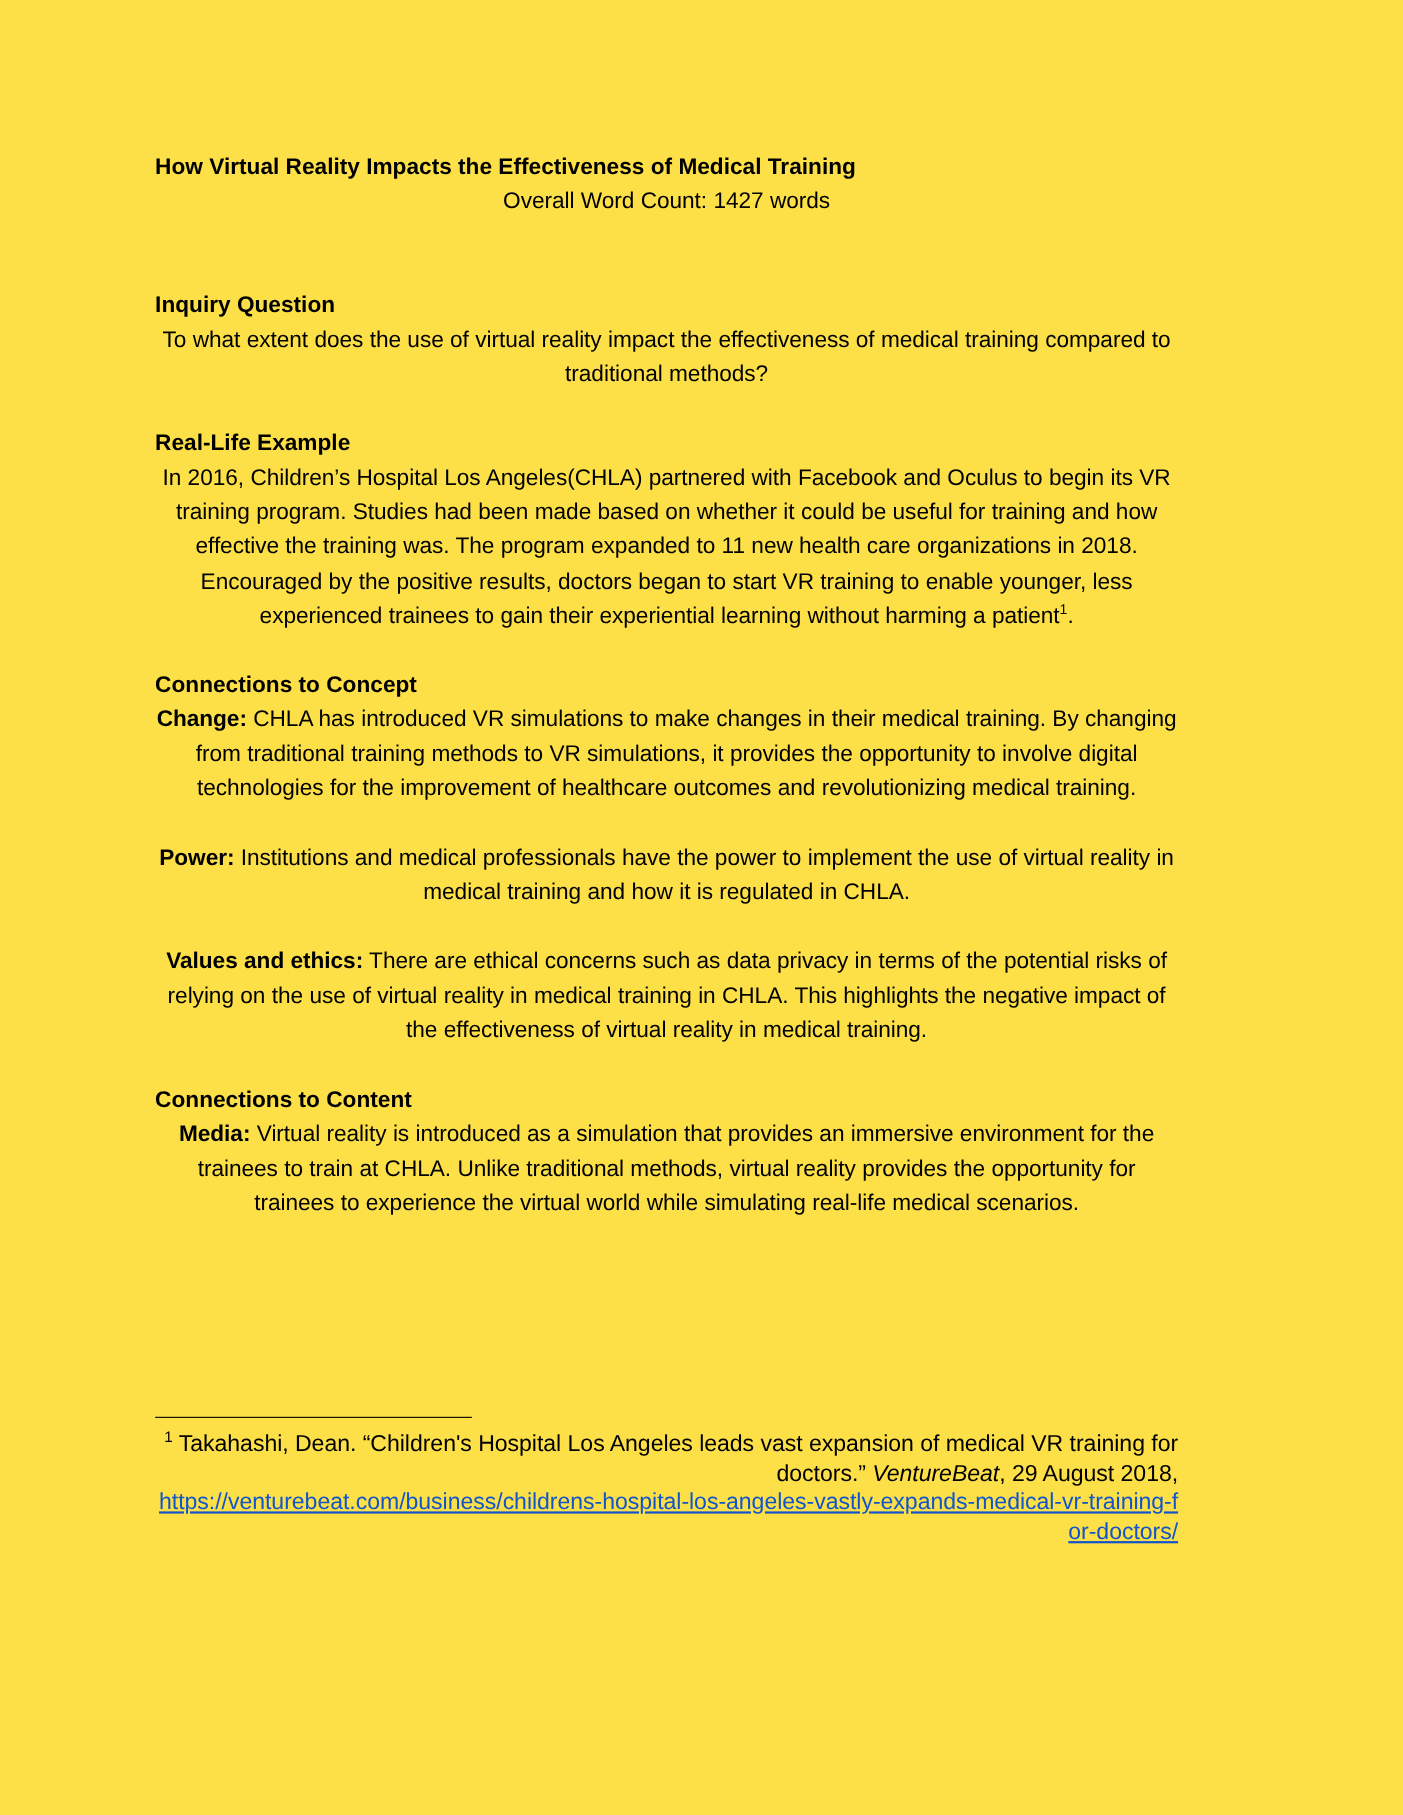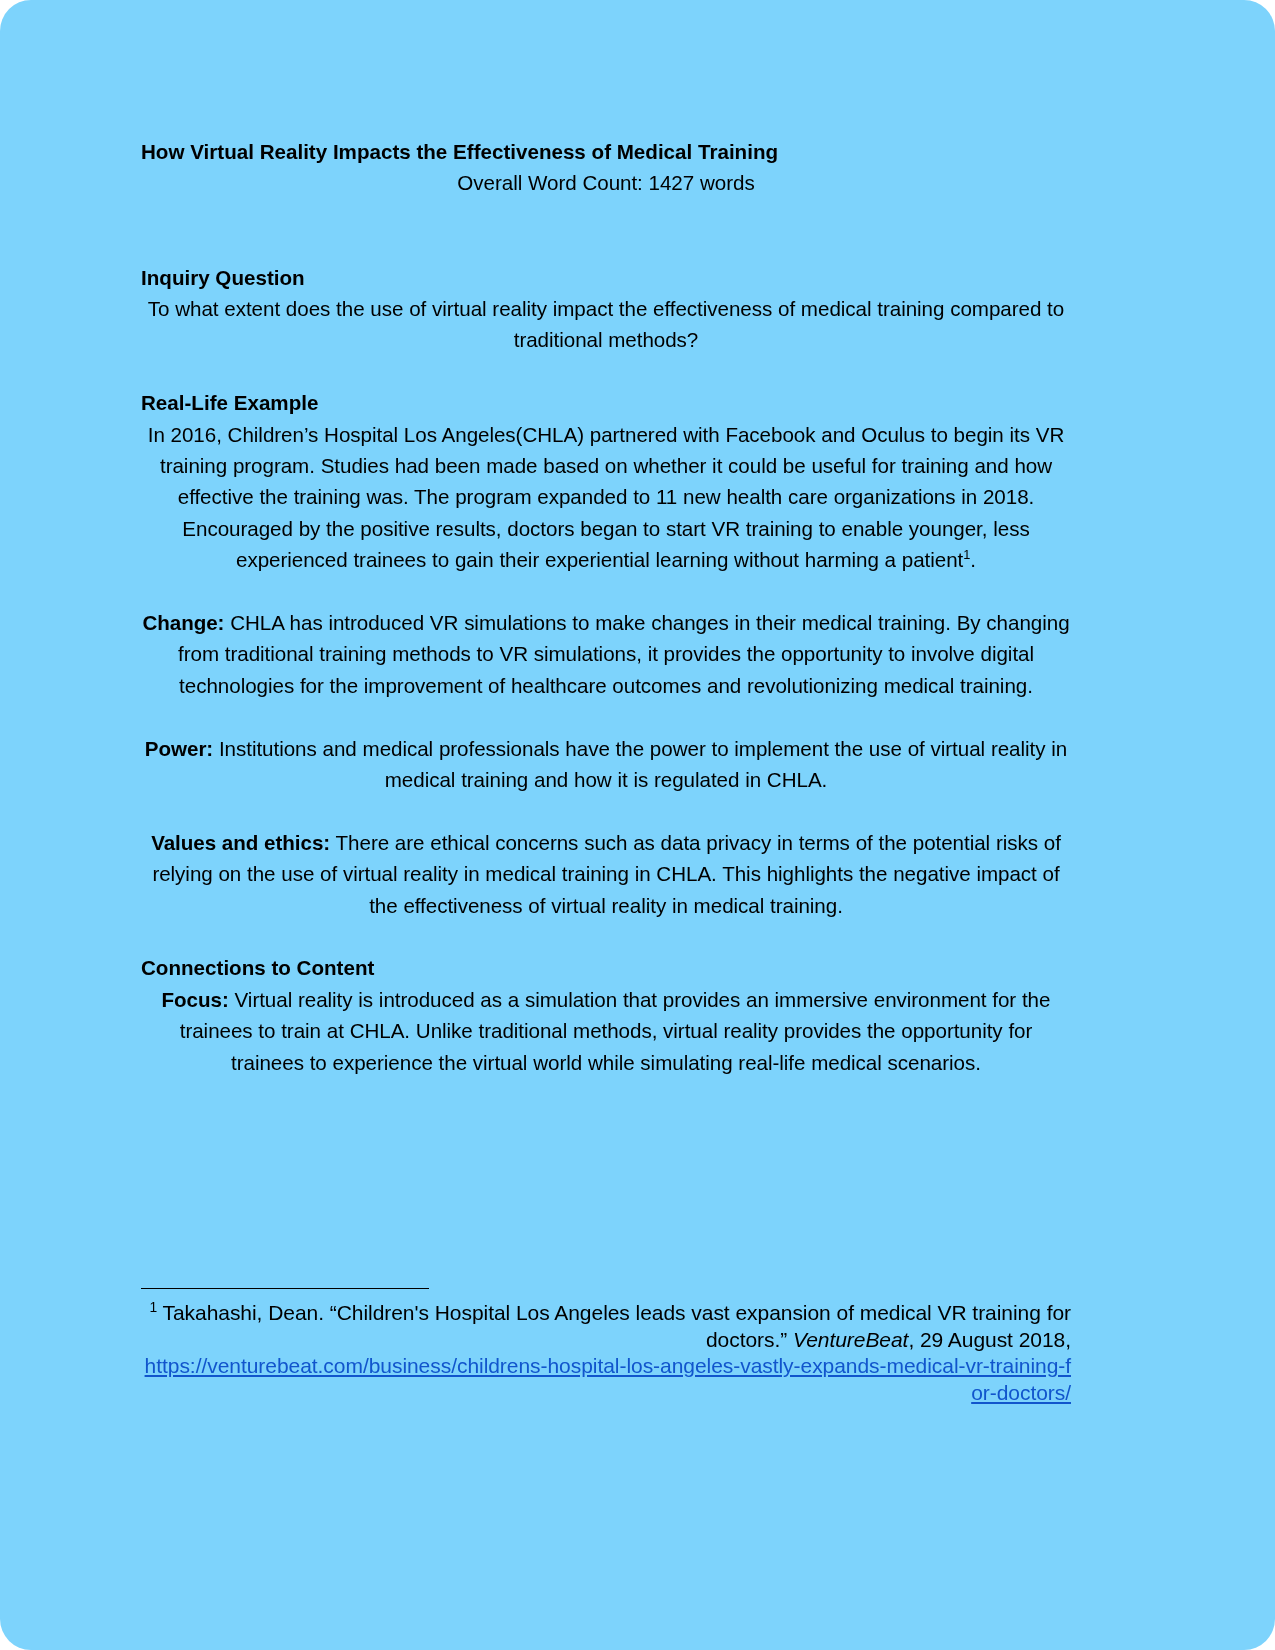--- a/index.html
+++ b/index.html
@@ -10,24 +10,23 @@
   }
   body {
     font-family: "Liberation Sans", sans-serif;
     color: #000000;
   }
   .page {
     position: relative;
     width: 1275px;
     height: 1650px;
     margin: 0 auto;
-    background: #7dd3fc;
+    background: #fde047;
     box-sizing: border-box;
     overflow: hidden;
-    border-radius: 31px;
   }
   .content {
     position: absolute;
     left: 141px;
     top: 136px;
     width: 930px;
   }
   
   .para {
     font-size: 20.6px;
@@ -111,36 +110,37 @@
     <p class="para">To what extent does the use of virtual reality impact the effectiveness of medical training compared to traditional methods?</p>
 
     <div class="gap">&nbsp;</div>
 
     <h3 class="heading">Real-Life Example</h3>
 
     <p class="para"><span>In 2016, Children’s Hospital Los Angeles(CHLA) partnered with Facebook and Oculus to begin its VR training program. Studies had been made based on whether it could be useful for training and how effective the training was. The program expanded to 11 new health care organizations in 2018. Encouraged by the positive results, doctors began to start VR training to enable younger, less experienced trainees to gain their experiential learning without harming a patient</span><sup class="fnref">1</sup><span>.</span></p>
 
     <div class="gap">&nbsp;</div>
 
+    <h3 class="heading">Connections to Concept</h3>
 
     <p class="para"><span class="b">Change:</span><span> CHLA has introduced VR simulations to make changes in their medical training. By changing from traditional training methods to VR simulations, it provides the opportunity to involve digital technologies for the improvement of healthcare outcomes and revolutionizing medical training.</span></p>
 
     <div class="gap">&nbsp;</div>
 
     <p class="para"><span class="b">Power:</span><span> Institutions and medical professionals have the power to implement the use of virtual reality in medical training and how it is regulated in CHLA.</span></p>
 
     <div class="gap">&nbsp;</div>
 
     <p class="para"><span class="b">Values and ethics:</span><span> There are ethical concerns such as data privacy in terms of the potential risks of relying on the use of virtual reality in medical training in CHLA. This highlights the negative impact of the effectiveness of virtual reality in medical training.</span></p>
 
     <div class="gap">&nbsp;</div>
 
     <h3 class="heading">Connections to Content</h3>
 
-    <p class="para"><span class="b">Focus:</span><span> Virtual reality is introduced as a simulation that provides an immersive environment for the trainees to train at CHLA. Unlike traditional methods, virtual reality provides the opportunity for trainees to experience the virtual world while simulating real-life medical scenarios.</span></p>
+    <p class="para"><span class="b">Media:</span><span> Virtual reality is introduced as a simulation that provides an immersive environment for the trainees to train at CHLA. Unlike traditional methods, virtual reality provides the opportunity for trainees to experience the virtual world while simulating real-life medical scenarios.</span></p>
 
   </div>
 
   <div class="footnotes">
     <hr class="fn-rule">
     <p class="fn-text"><sup>1</sup><span> Takahashi, Dean. “Children's Hospital Los Angeles leads vast expansion of medical VR training for doctors.” </span><span class="i">VentureBeat</span><span>, 29 August 2018,</span><br><a class="fn-link" href="#">https://venturebeat.com/business/childrens-hospital-los-angeles-vastly-expands-medical-vr-training-for-doctors/</a></p>
   </div>
 
 </div>
 

